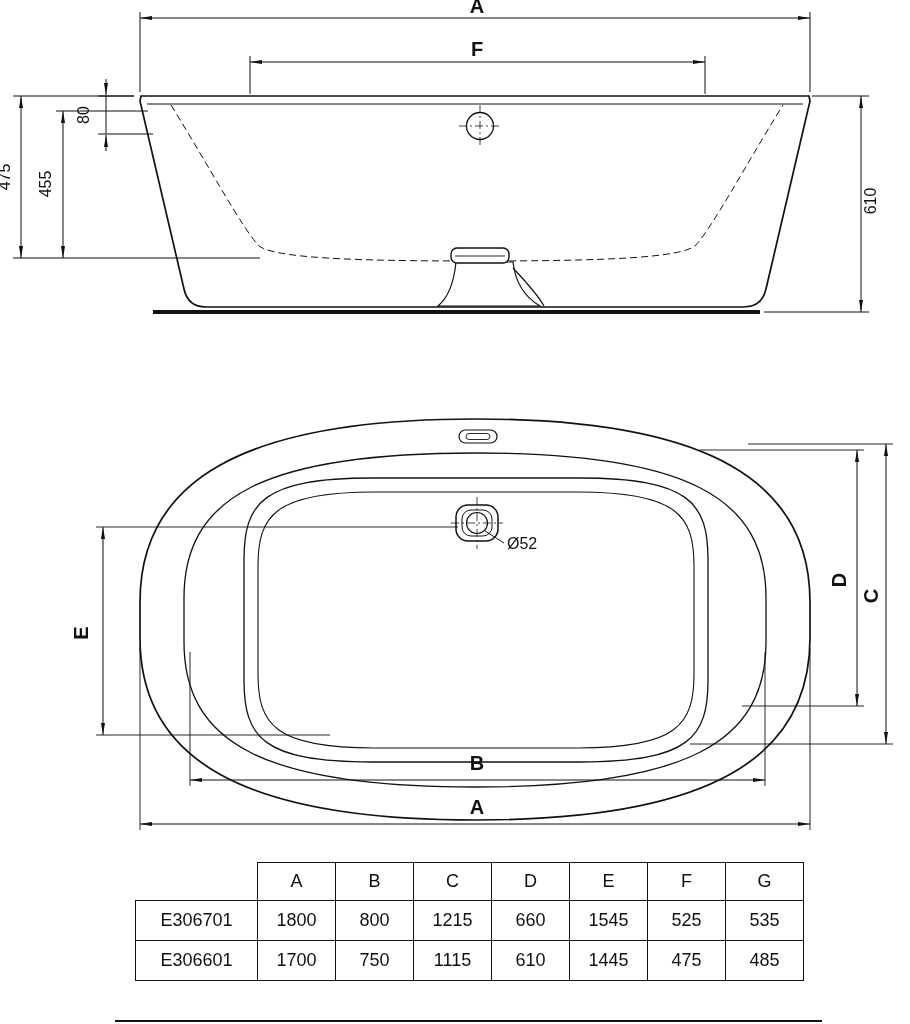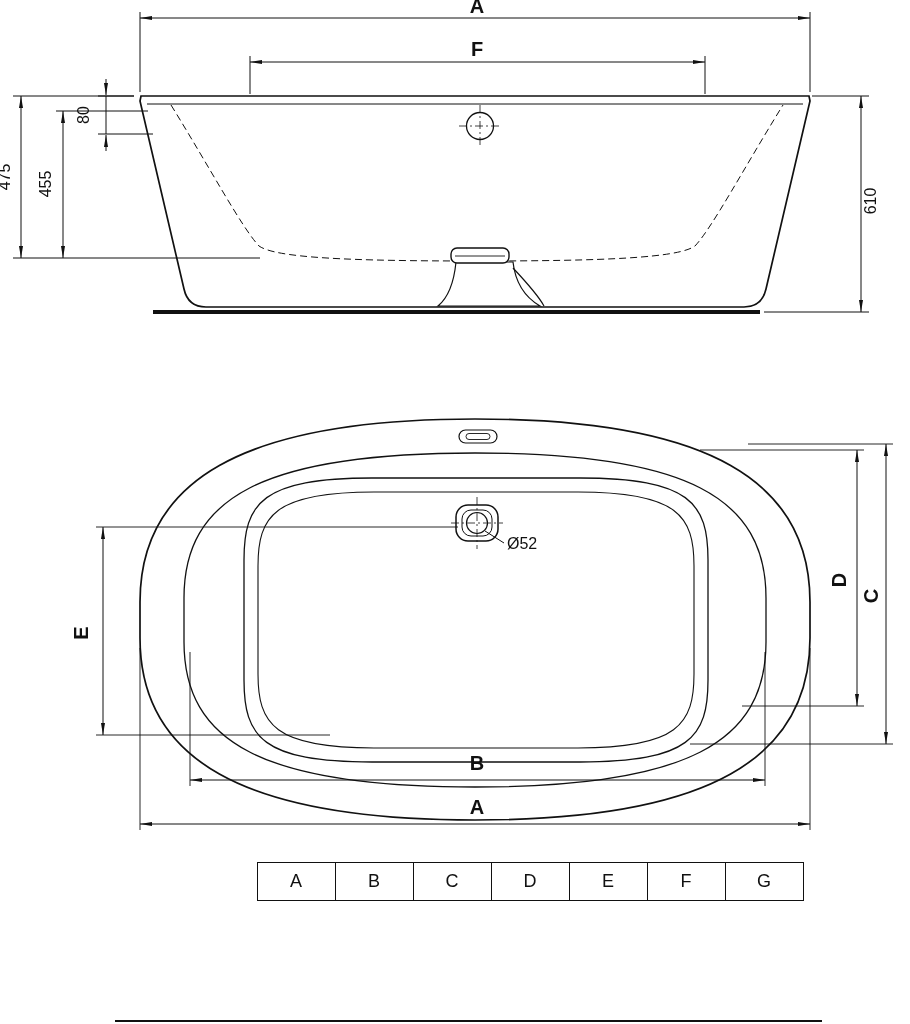--- a/index.html
+++ b/index.html
@@ -176,19 +176,39 @@
         <th>A</th>
         <th>B</th>
         <th>C</th>
         <th>D</th>
         <th>E</th>
         <th>F</th>
         <th>G</th>
       </tr>
     </thead>
     <tbody>
+      <tr>
+        <td>E306701</td>
+        <td>1800</td>
+        <td>800</td>
+        <td>1215</td>
+        <td>660</td>
+        <td>1545</td>
+        <td>525</td>
+        <td>535</td>
+      </tr>
+      <tr>
+        <td>E306601</td>
+        <td>1700</td>
+        <td>750</td>
+        <td>1115</td>
+        <td>610</td>
+        <td>1445</td>
+        <td>475</td>
+        <td>485</td>
+      </tr>
     </tbody>
   </table>
 </div>
 
 <div class="bottom-rule"></div>
 
 </div>
 
 </body></html>

